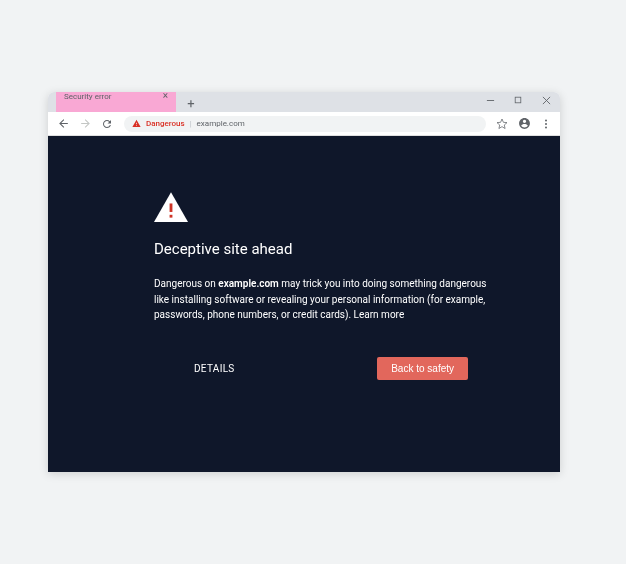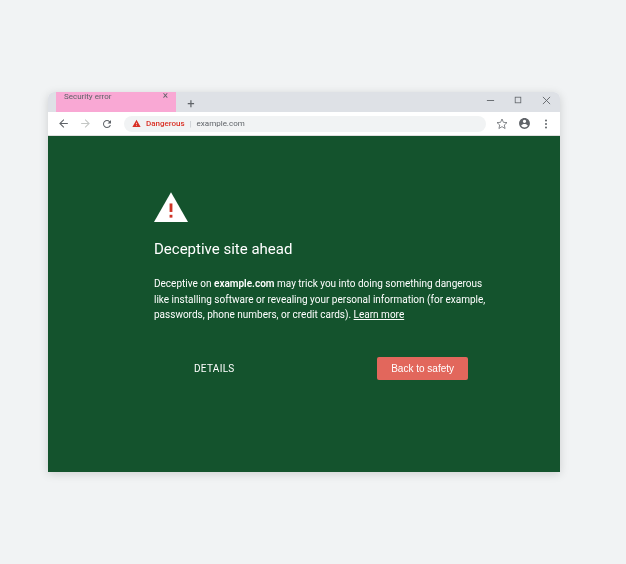--- a/index.html
+++ b/index.html
@@ -138,41 +138,40 @@
       width: 16px;
       height: 16px;
       display: flex;
       align-items: center;
       justify-content: center;
       cursor: pointer;
     }
     
     .content {
       flex: 1;
-      background: #14532d;
+      background: #0f172a;
       color: #fff;
       padding: 56px 48px 16px 106px;
       position: relative;
     }
     .warning-icon-large {
       margin-bottom: 18px;
     }
     .heading {
       font-size: 15px;
       font-weight: 400;
       margin-bottom: 18px;
     }
     .body-text {
       font-size: 10px;
       line-height: 1.55;
       max-width: 340px;
     }
     .body-text strong { font-weight: 600; }
     .learn-more {
-      text-decoration: underline;
       cursor: pointer;
     }
     .actions {
       margin-top: 34px;
       display: flex;
       align-items: center;
     }
     .details-link {
       font-size: 10px;
       letter-spacing: 0.3px;
@@ -276,21 +275,21 @@
   <div class="content">
     <div class="warning-icon-large">
       <svg width="34" height="30" viewBox="0 0 24 21">
         <path d="M12 0 L24 21 L0 21 Z" fill="#fff"></path>
         <rect x="11" y="8" width="2" height="6" fill="#ce3426"></rect>
         <rect x="11" y="16" width="2" height="2" fill="#ce3426"></rect>
       </svg>
     </div>
     <div class="heading">Deceptive site ahead</div>
     <div class="body-text">
-      <span>Deceptive on </span><strong>example.com</strong><span> may trick you into doing something dangerous like installing software or revealing your personal information (for example, passwords, phone numbers, or credit cards). </span><span class="learn-more">Learn more</span>
+      <span>Dangerous on </span><strong>example.com</strong><span> may trick you into doing something dangerous like installing software or revealing your personal information (for example, passwords, phone numbers, or credit cards). </span><span class="learn-more">Learn more</span>
     </div>
     <div class="actions">
       <span class="details-link">DETAILS</span>
       <button class="safety-btn">Back to safety</button>
     </div>
   </div>
 
 </div>
 
 </body></html>

